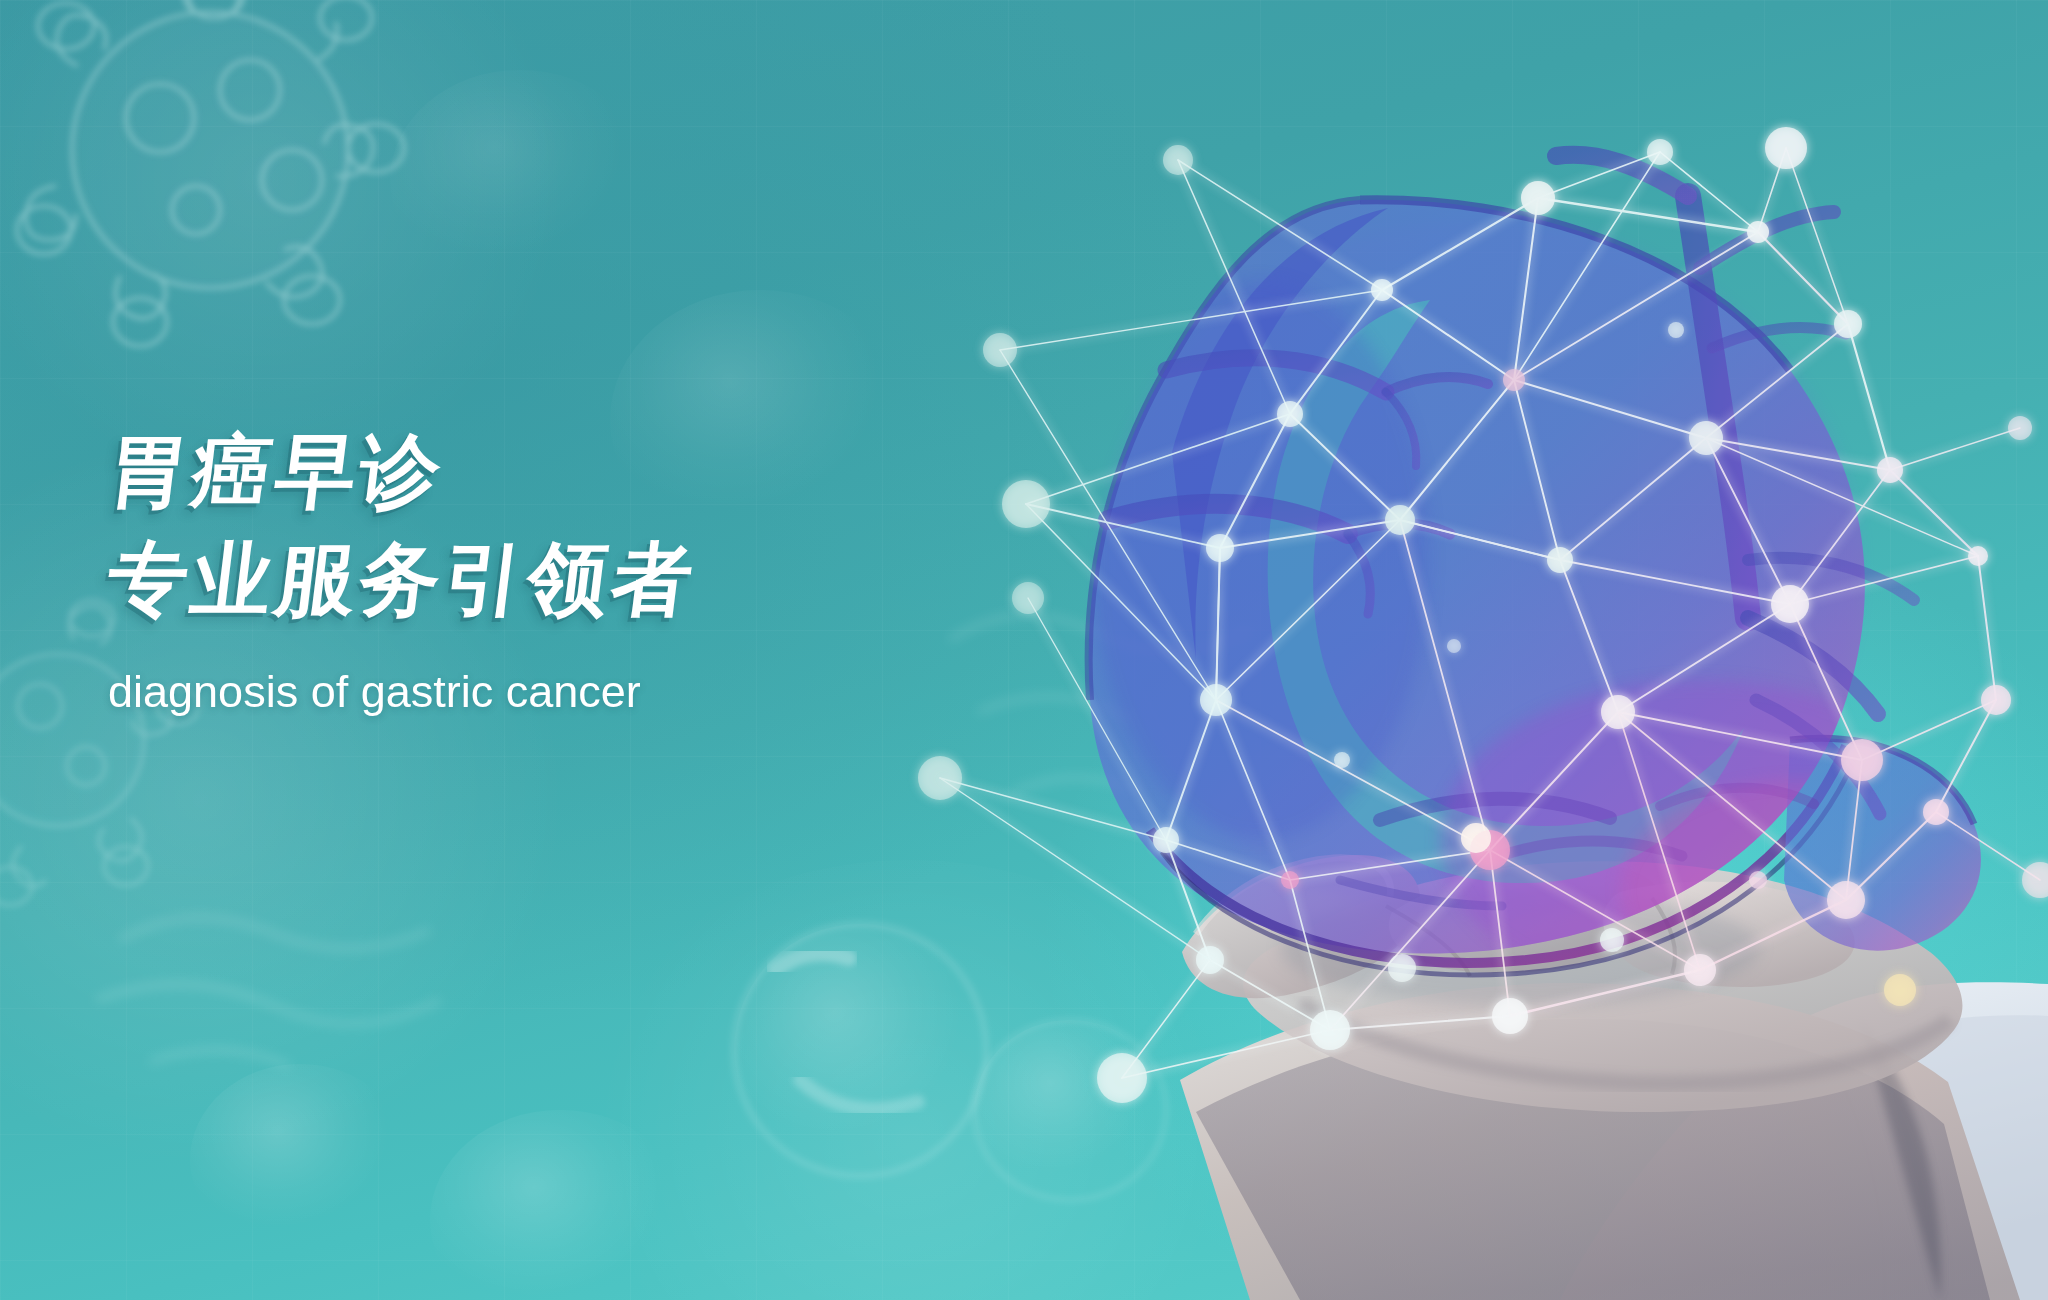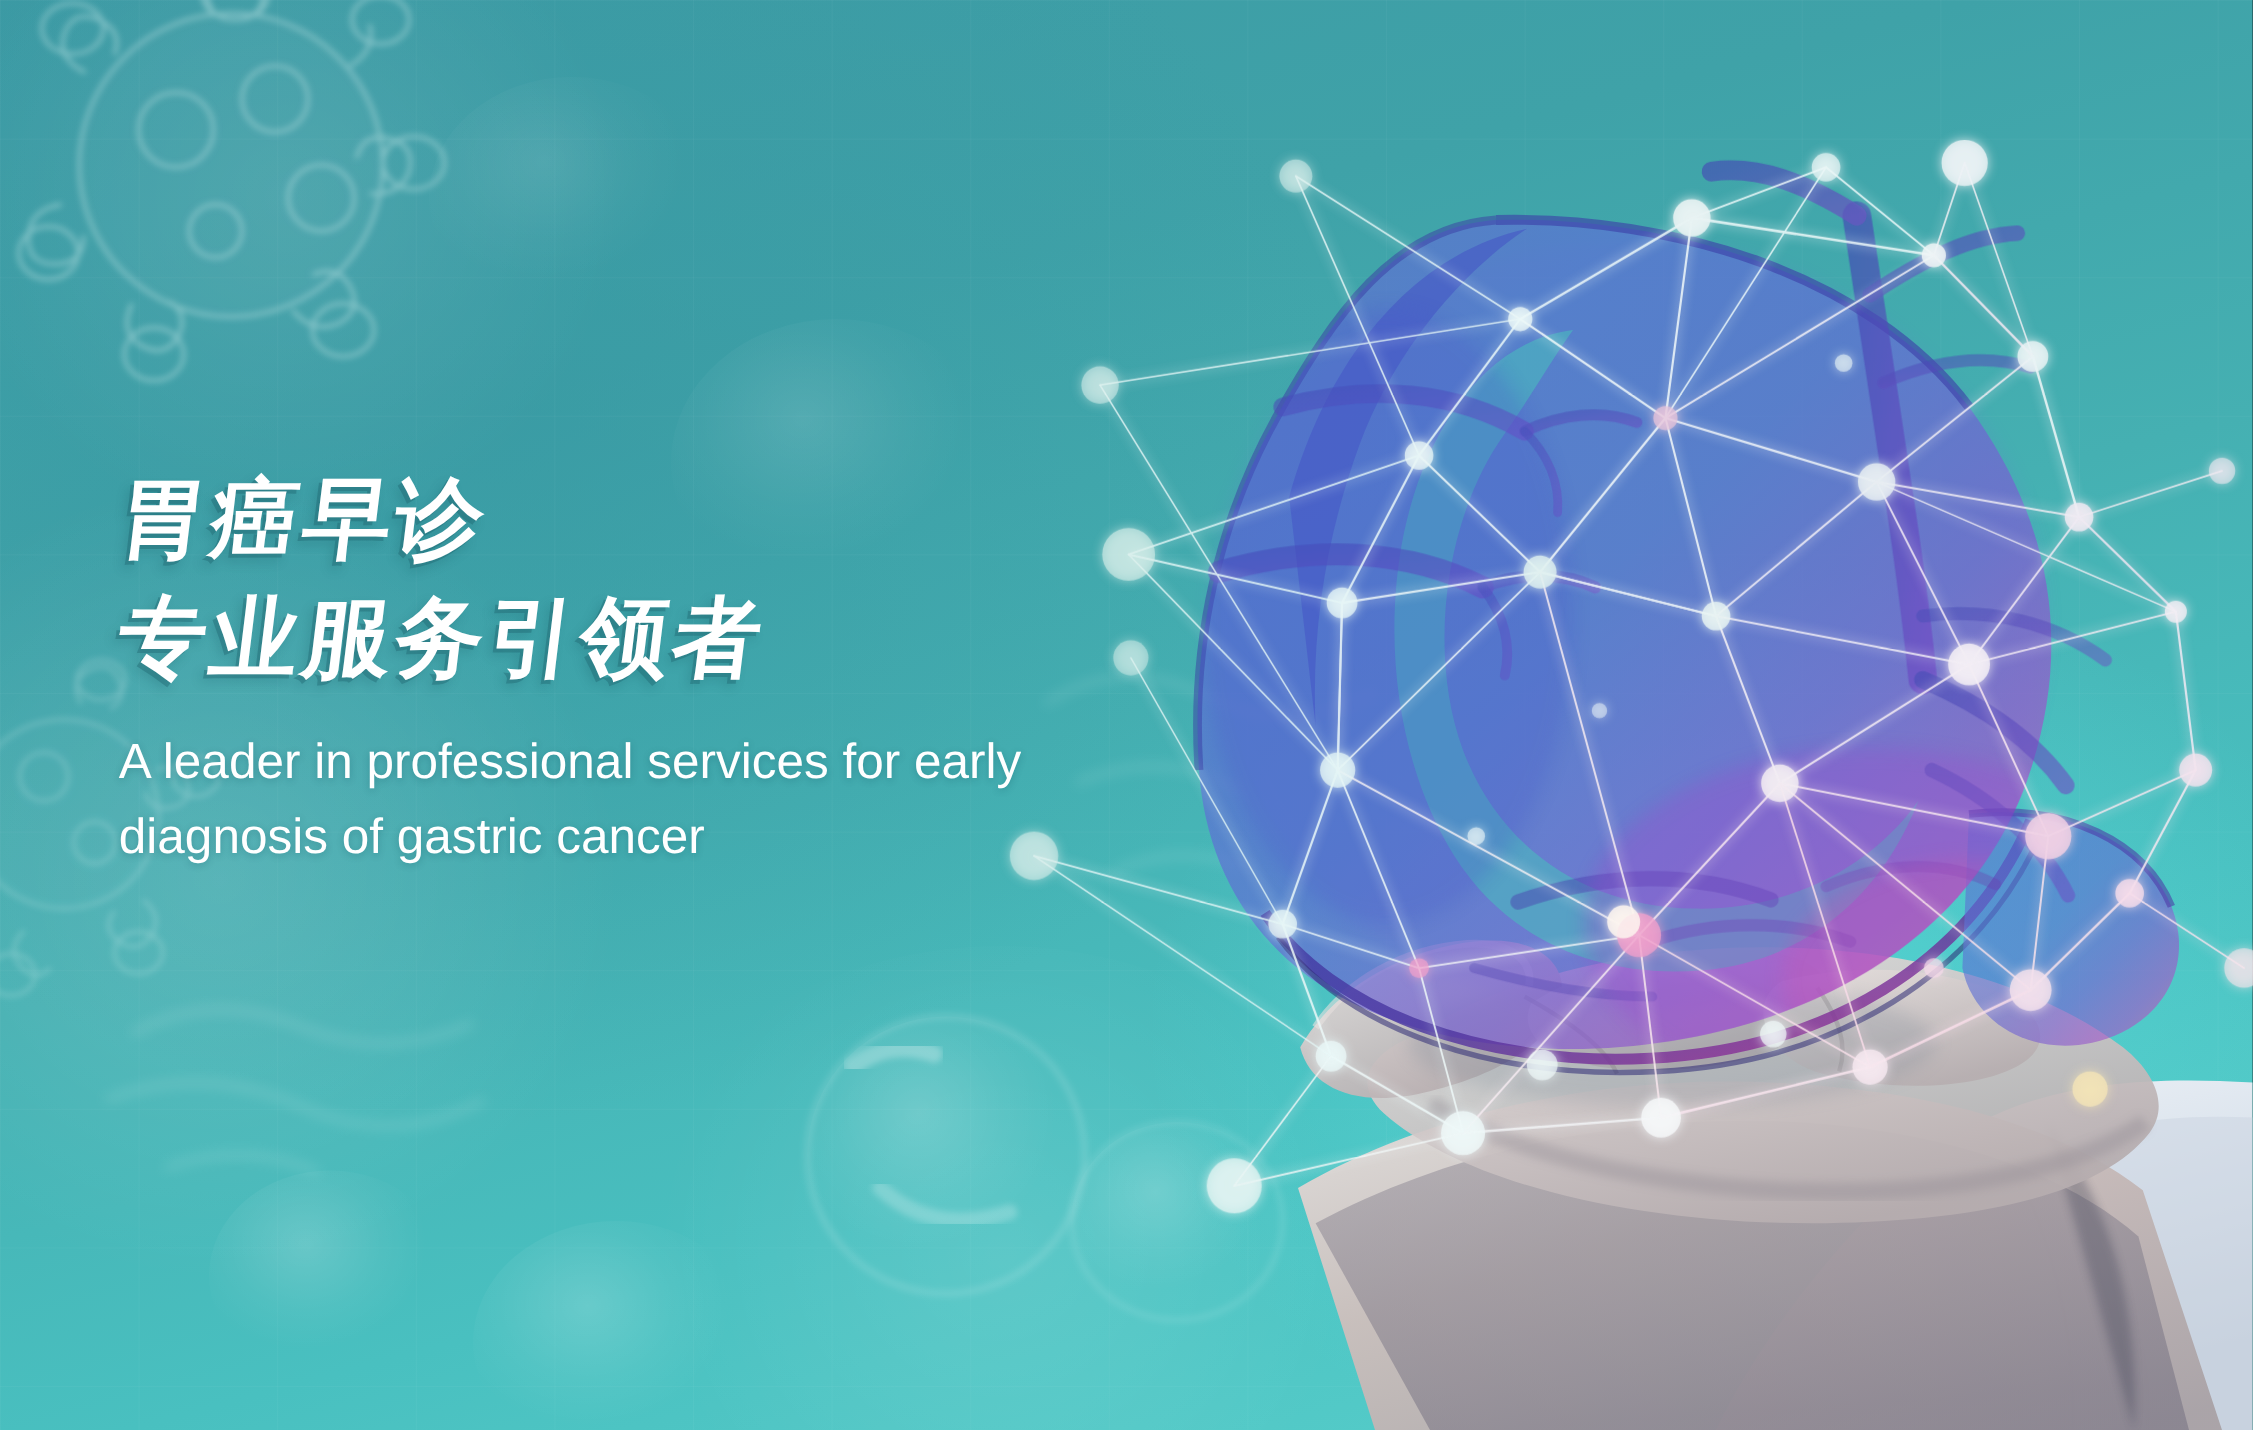--- a/index.html
+++ b/index.html
@@ -495,18 +495,17 @@
         <circle cx="1676" cy="330" r="8" fill="#eaf5f5" opacity="0.6"></circle>
         <circle cx="1454" cy="646" r="7" fill="#eff8f8" opacity="0.5"></circle>
       </g>
     </g>
   </svg>
 
   <div id="textblock">
     <div class="cn-line">胃癌早诊</div>
     <div class="cn-line">专业服务引领者</div>
     <div id="en-block">
-      <div class="en-line">A leader in professional services for early</div>
       <div class="en-line">diagnosis of gastric cancer</div>
     </div>
   </div>
 
 </div>
 
 </body></html>

